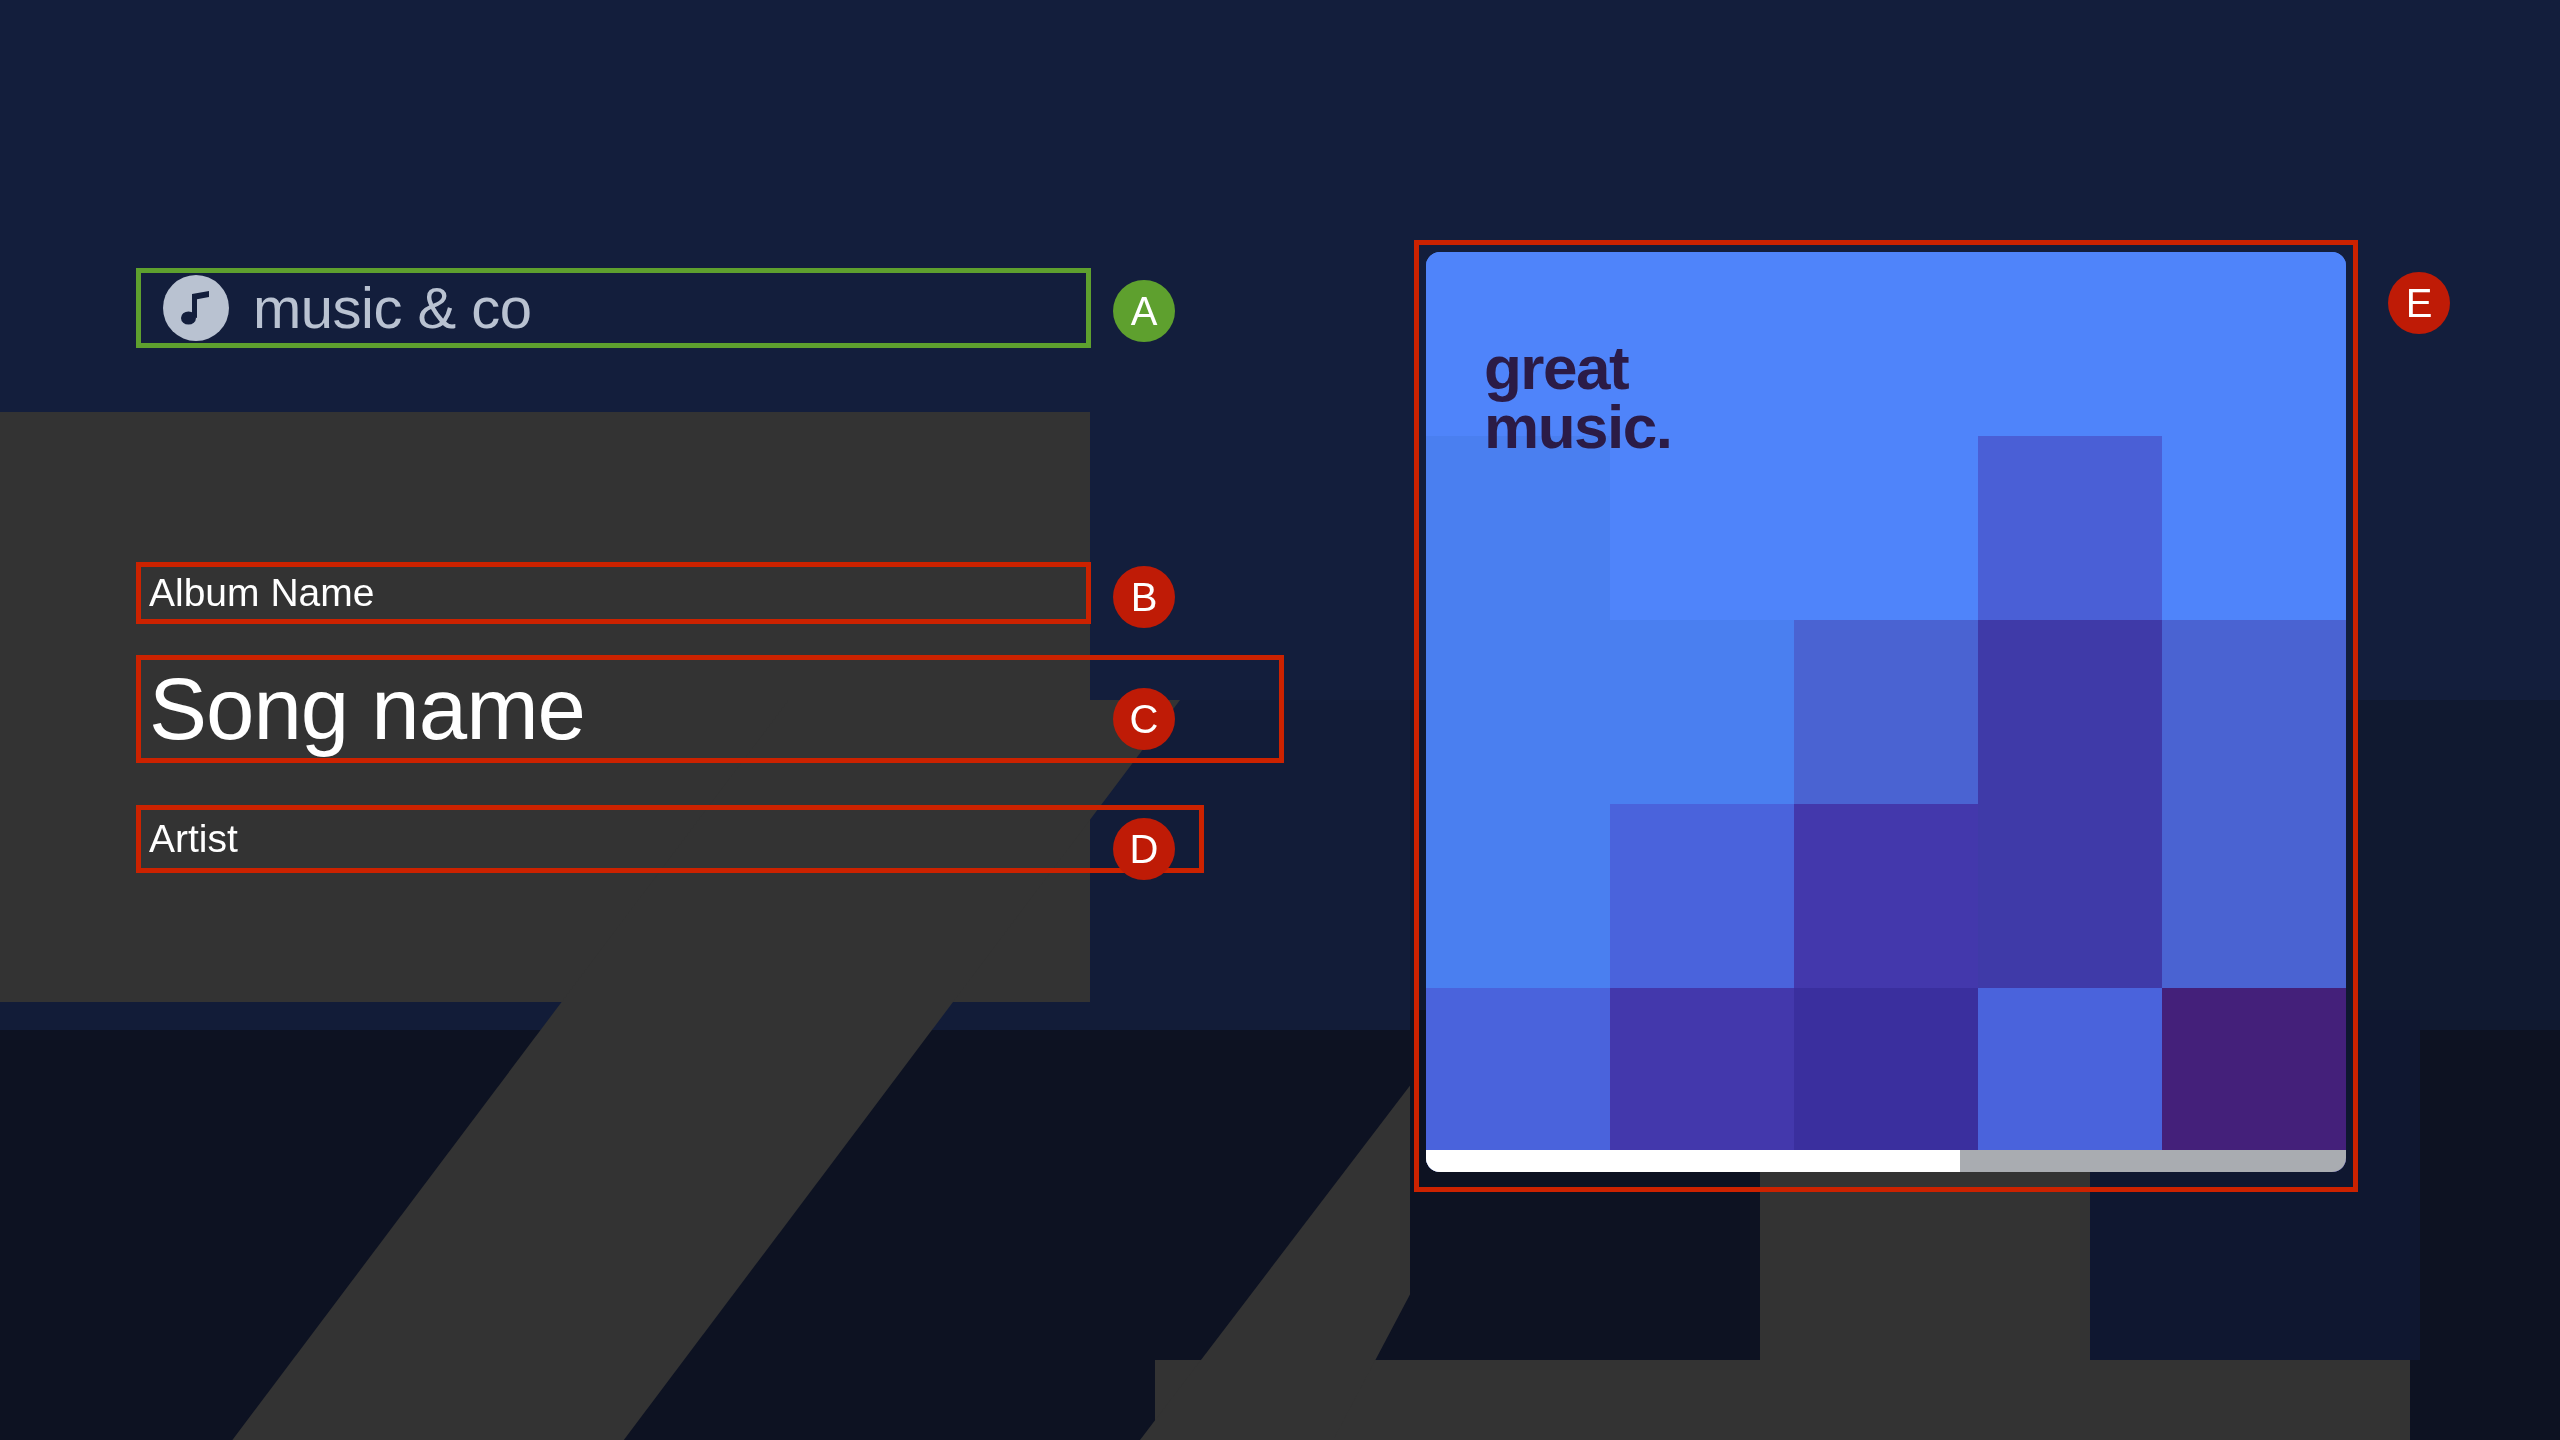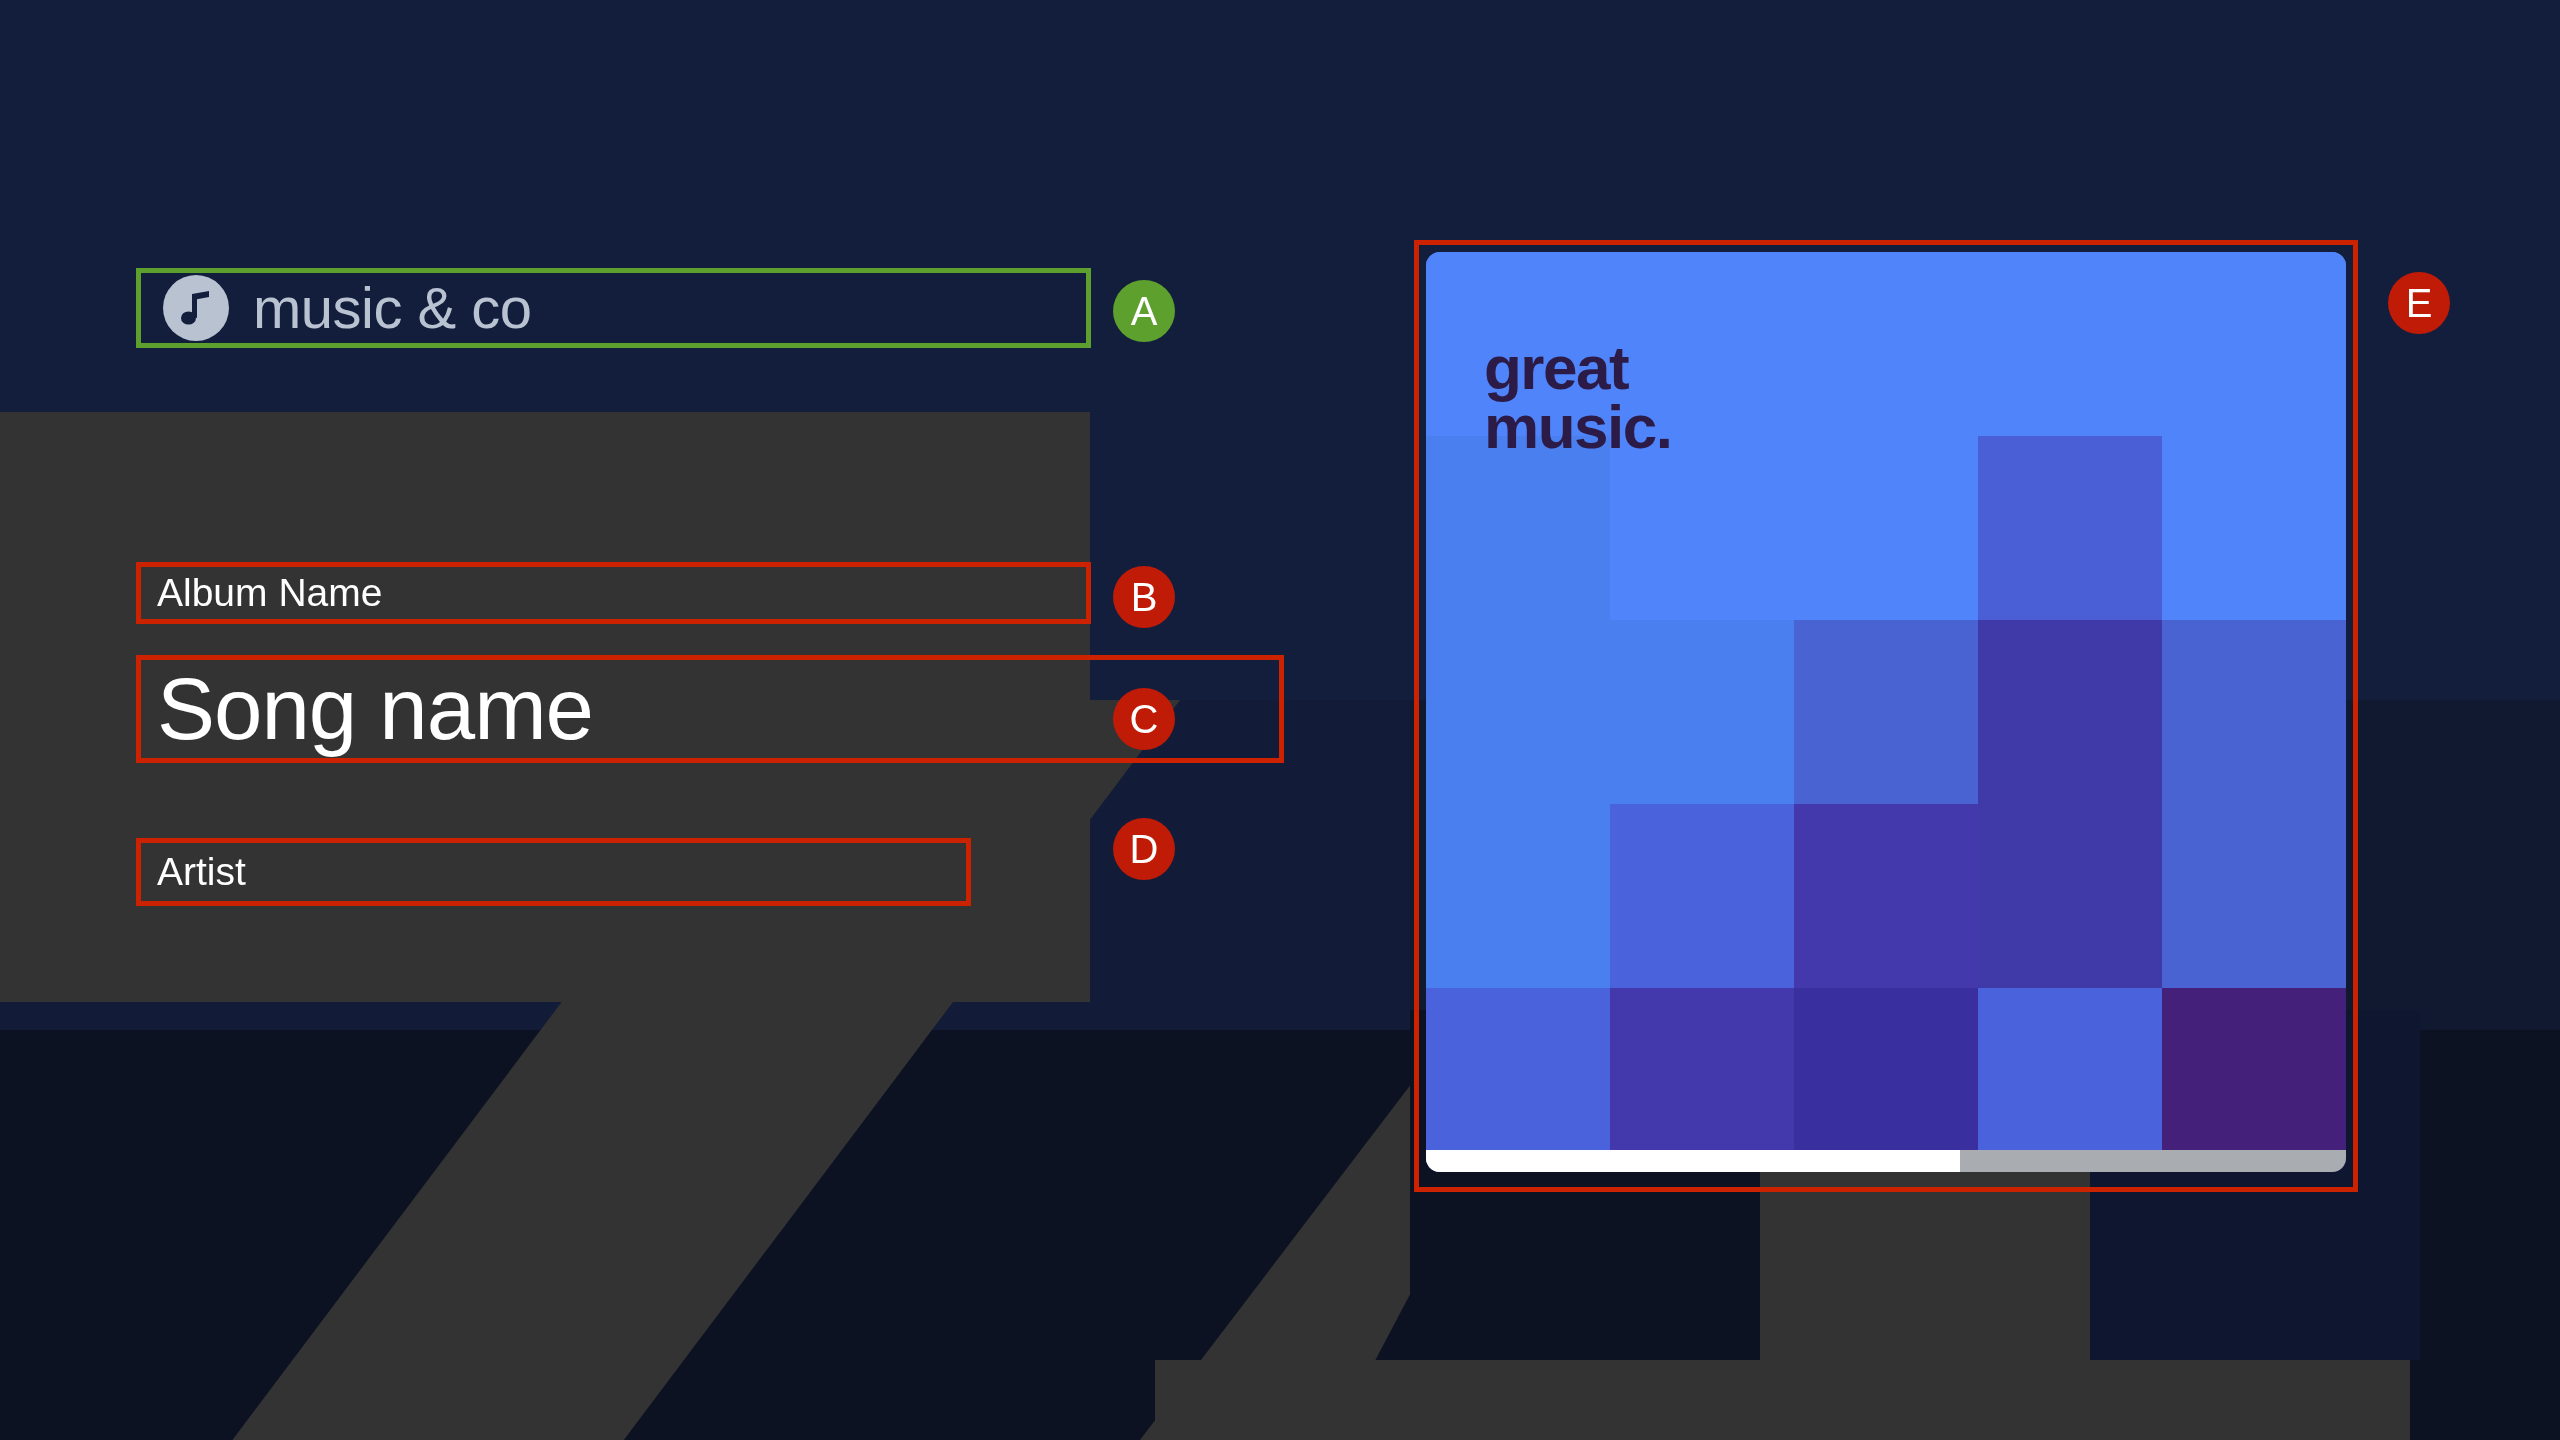--- a/index.html
+++ b/index.html
@@ -93,29 +93,29 @@
     font-family: "Liberation Sans Narrow", "Liberation Sans", sans-serif;
   }
 
   .field {
     position: absolute;
     box-sizing: border-box;
     border: 5px solid #cc2200;
     display: flex;
     align-items: center;
   }
-  .field > span { padding-left: 16px; color: #ffffff; white-space: nowrap; }
+  .field > span { padding-left: 8px; color: #ffffff; white-space: nowrap; }
 
   .field-album  { left: 136px; top: 562px; width: 955px; height: 62px; }
   .field-album  > span { font-size: 39px; font-family: "Liberation Sans Narrow", "Liberation Sans", sans-serif; }
 
   .field-song   { left: 136px; top: 655px; width: 1148px; height: 108px; }
   .field-song   > span { font-size: 87px; font-family: "Liberation Sans Narrow", "Liberation Sans", sans-serif; letter-spacing: -1px; }
 
-  .field-artist { left: 136px; top: 805px; width: 835px; height: 68px; margin-top: 33px; }
+  .field-artist { left: 136px; top: 805px; width: 1068px; height: 68px; }
   .field-artist > span { font-size: 39px; font-family: "Liberation Sans Narrow", "Liberation Sans", sans-serif; }
 
   
   .badge {
     position: absolute;
     width: 62px; height: 62px; border-radius: 50%;
     display: flex; align-items: center; justify-content: center;
     color: #ffffff; font-size: 40px; line-height: 1;
     font-family: "Liberation Sans Narrow", "Liberation Sans", sans-serif;
   }

